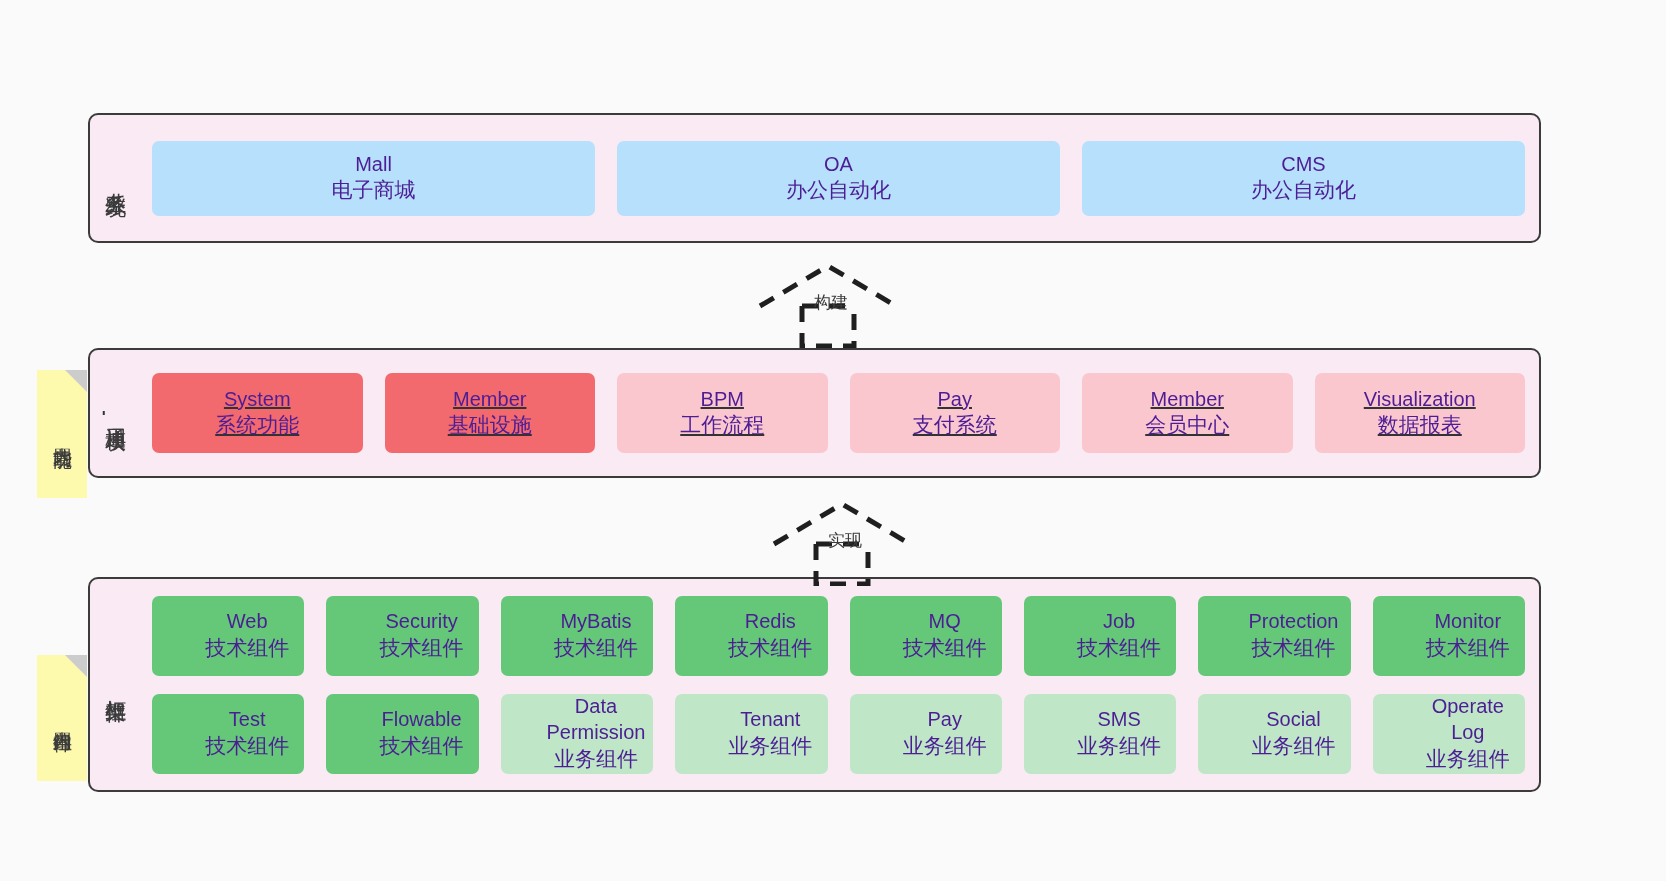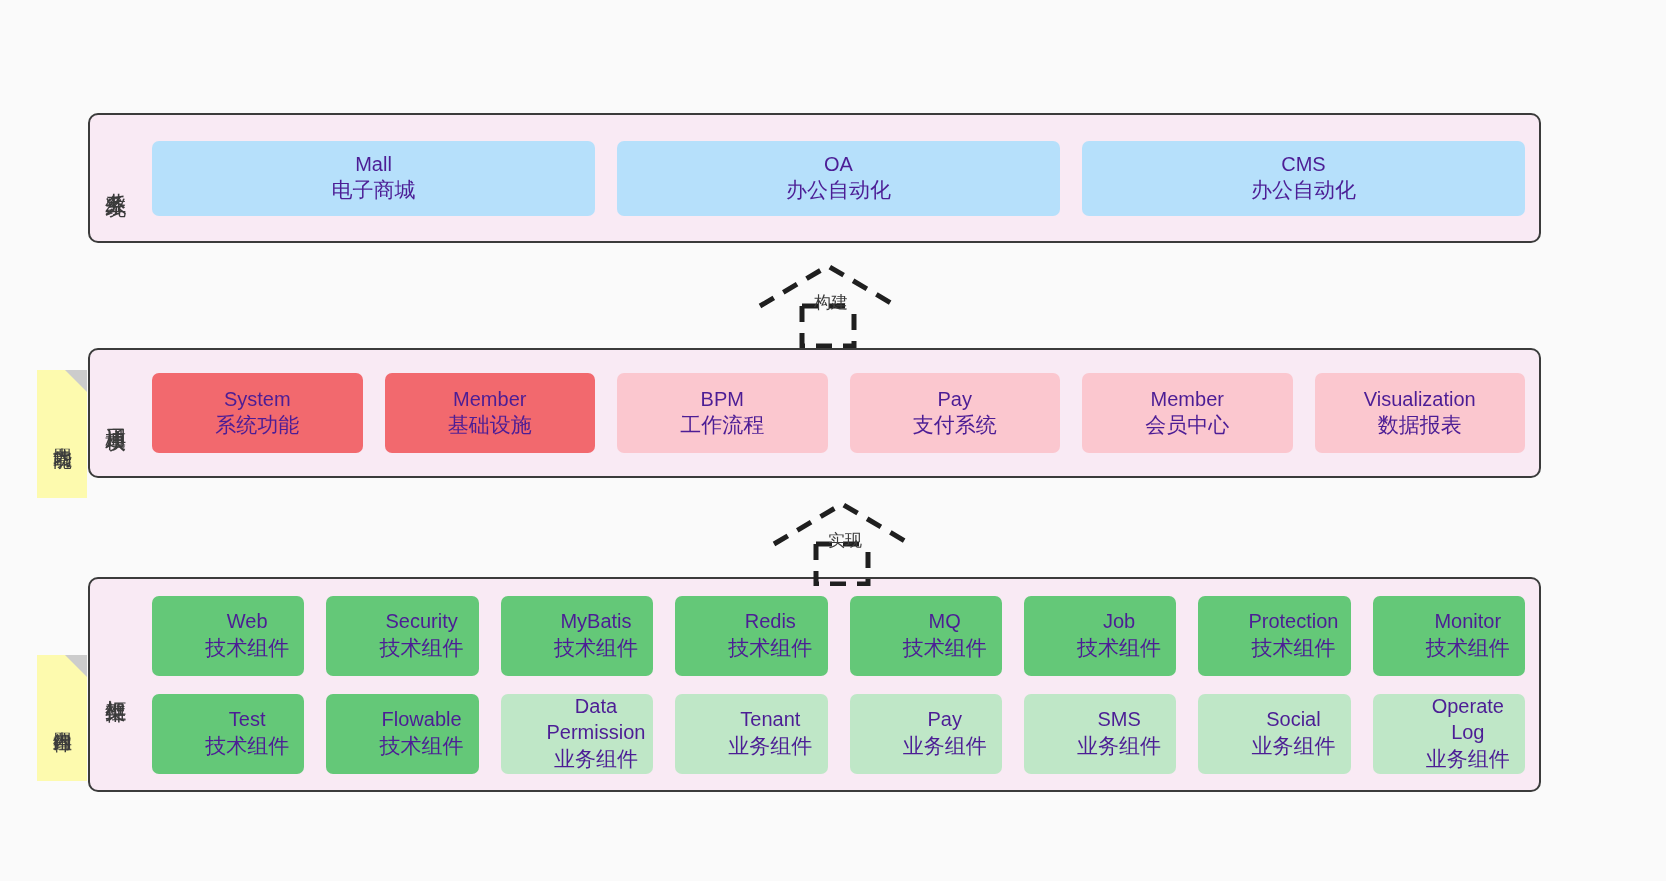--- a/index.html
+++ b/index.html
@@ -78,21 +78,21 @@
   .card.blue   { background: #b6e0fb; }
   .card.red    { background: #f2696e; }
   .card.pink   { background: #fbc7cf; }
   .card.green  { background: #64c878; }
   .card.lgreen { background: #bfe7c7; }
 
   
   #layer-business { left: 88px; top: 113px; width: 1453px; height: 130px; }
   #layer-business .card { height: 75px; }
 
-  #layer-modules { left: 88px; top: 348px; width: 1453px; height: 130px; }
+  #layer-modules { left: 88px; top: 348px; width: 1453px; height: 130px; text-decoration: underline; }
   #layer-modules .card { height: 80px; }
 
   #layer-framework { left: 88px; top: 577px; width: 1453px; height: 215px; }
   #layer-framework .card { height: 80px; padding-left: 44px; }
   #layer-framework .layer-body { gap: 18px; }
 
   
   .note {
     position: absolute;
     background: #fdfaae;

